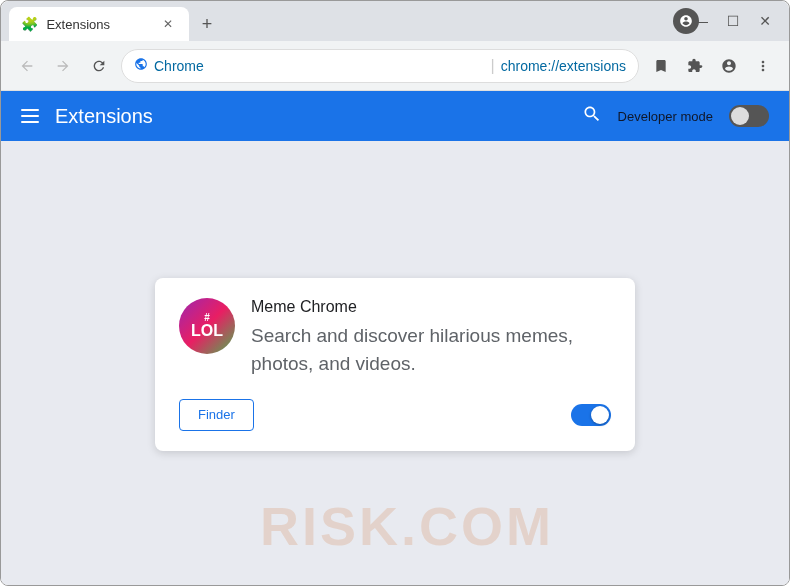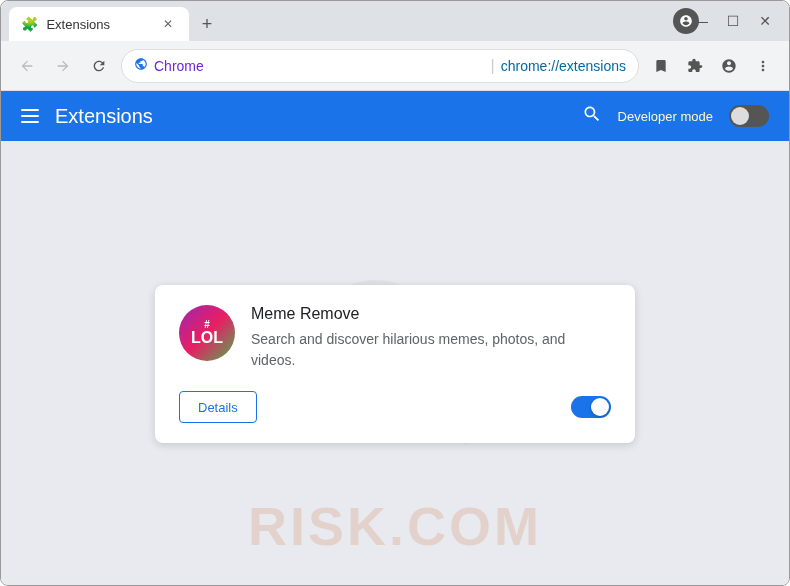--- a/index.html
+++ b/index.html
@@ -107,21 +107,21 @@
       height: 34px;
       background: #fff;
       border: 1px solid #ddd;
       border-radius: 20px;
       display: flex;
       align-items: center;
       padding: 0 12px;
       gap: 6px;
     }
     .url-icon { font-size: 14px; color: #555; }
-    .url-text { font-size: 14px; color: #6d28d9; flex: 1; }
+    .url-text { font-size: 14px; color: #0369a1; flex: 1; }
     .url-sep { color: #ccc; font-size: 16px; }
     .url-path { font-size: 14px; color: #0369a1; }
     .toolbar-icons {
       display: flex;
       align-items: center;
       gap: 6px;
     }
     .toolbar-icon {
       width: 28px; height: 28px;
       display: flex; align-items: center; justify-content: center;
@@ -149,21 +149,21 @@
     .ext-title {
       color: #fff;
       font-size: 20px;
       font-weight: 400;
       flex: 1;
     }
     .ext-search {
       color: #fff; font-size: 18px; cursor: pointer;
     }
     .dev-mode-label {
-      color: #fef9c3;
+      color: #0f172a;
       font-size: 13px;
     }
     .toggle-switch {
       width: 40px; height: 22px;
       background: #555;
       border-radius: 11px;
       position: relative;
       cursor: pointer;
     }
     .toggle-switch .knob {
@@ -259,21 +259,21 @@
     .ext-logo-hash { font-size: 10px; }
     .ext-logo-lol { font-size: 16px; font-weight: 900; }
     .ext-info { flex: 1; }
     .ext-name {
       font-size: 16px;
       font-weight: 500;
       color: #202124;
       margin-bottom: 6px;
     }
     .ext-desc {
-      font-size: 14px;
+      font-size: 19px;
       color: #5f6368;
       line-height: 1.5;
     }
     .ext-card-footer {
       display: flex;
       align-items: center;
       gap: 12px;
     }
     .btn {
       height: 32px;
@@ -398,37 +398,37 @@
 </div>
 
 <div class="main-content">
 
   <div class="watermark">
     <svg class="watermark-magnifier" viewBox="0 0 200 200" opacity="0.08">
       <circle cx="80" cy="80" r="55" stroke="#888" stroke-width="18" fill="none"></circle>
       <line x1="122" y1="122" x2="170" y2="170" stroke="#888" stroke-width="20" stroke-linecap="round"></line>
       <circle cx="80" cy="80" r="35" fill="#e66" opacity="0.3"></circle>
     </svg>
-    <div class="watermark-text" style="position:absolute;bottom:30px;font-size:54px;font-weight:800;color:#d4824a;opacity:0.22;letter-spacing:3px;">RISK.COM</div>
+    <div class="watermark-text" style="position:absolute;bottom:30px;font-size:54px;font-weight:800;color:#d4824a;opacity:0.22;letter-spacing:3px;margin-left:12px;">RISK.COM</div>
   </div>
 
   <div class="ext-card">
     <div class="ext-card-header">
       <div class="ext-logo">
         <div class="ext-logo-inner">
           <span class="ext-logo-hash">#</span>
           <span class="ext-logo-lol">LOL</span>
         </div>
       </div>
       <div class="ext-info">
-        <div class="ext-name">Meme Remove</div>
+        <div class="ext-name">Meme Chrome</div>
         <div class="ext-desc">Search and discover hilarious memes, photos, and videos.</div>
       </div>
     </div>
     <div class="ext-card-footer">
-      <button class="btn">Details</button>
+      <button class="btn">Finder</button>
       <div class="spacer"></div>
       <div class="toggle-on">
         <div class="knob"></div>
       </div>
     </div>
   </div>
 </div>
 
 </body></html>

